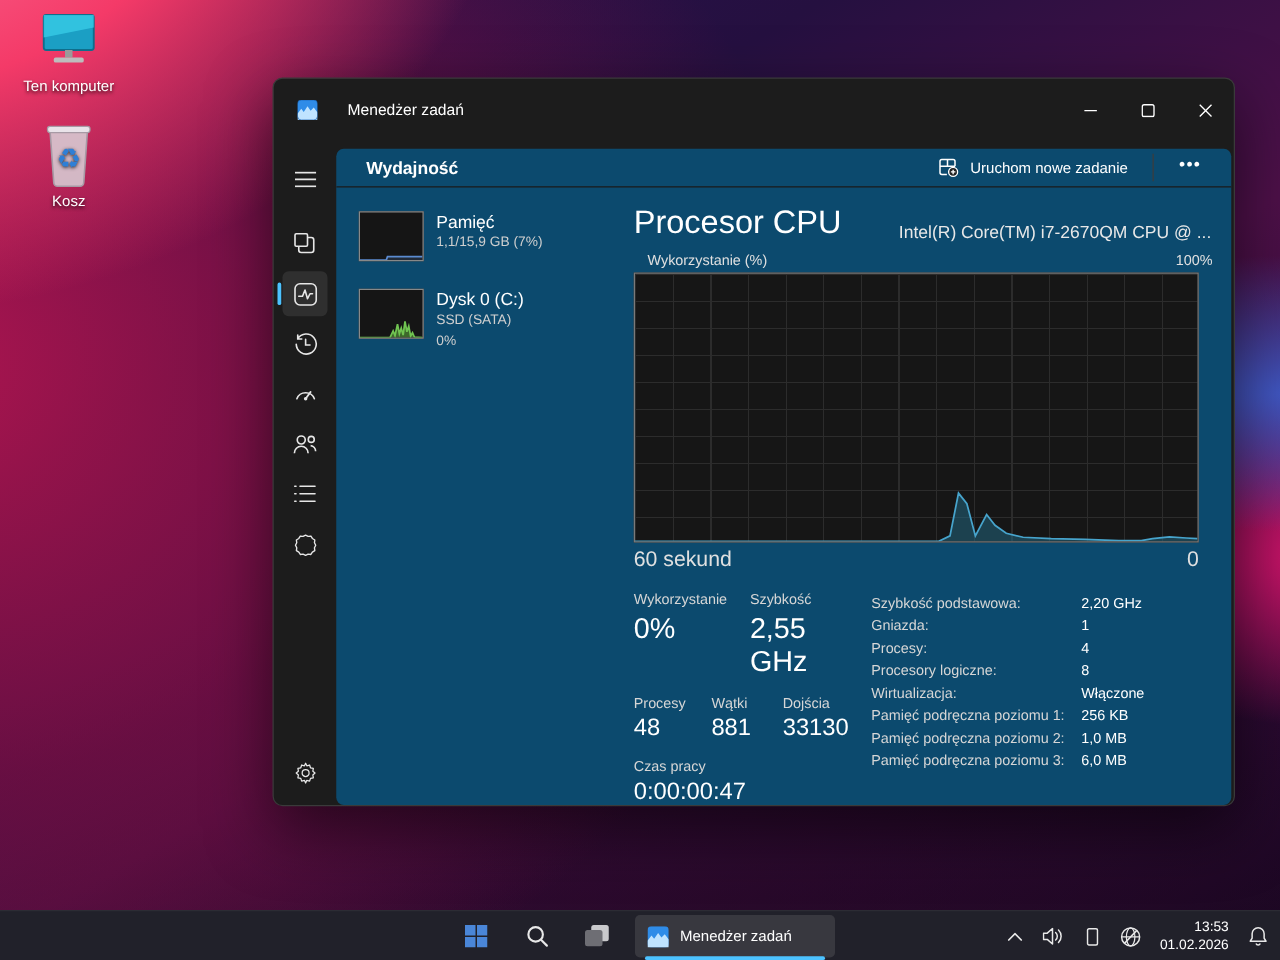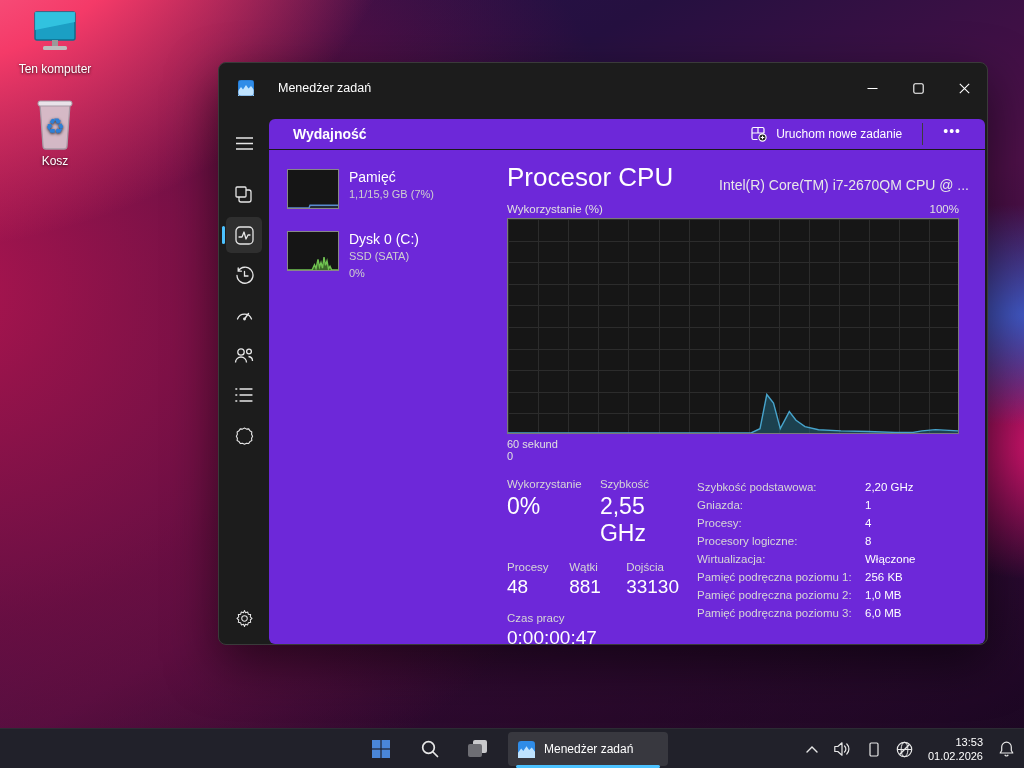--- a/index.html
+++ b/index.html
@@ -44,21 +44,21 @@
     align-items:center; justify-content:center; position:relative; }
   .side-item svg { display:block; }
   .side-item.selected { background:#2f2f2f; }
   .side-item.selected::before { content:""; position:absolute; left:-4px; top:9px; width:3px; height:18px;
     border-radius:2px; background:#4cc2ff; }
   .hamburger { margin:4px 0 14px; }
   .side-spacer { flex:1; }
   .side-settings { margin-bottom:10px; }
 
   
-  .main-panel { flex:1; background:#6d28d9; border-radius:6px; margin:6px 2px 2px 0;
+  .main-panel { flex:1; background:#0c4a6e; border-radius:6px; margin:6px 2px 2px 0;
     display:flex; flex-direction:column; overflow:hidden; }
   .panel-header { height:44px; display:flex; align-items:center; padding:0 14px 0 24px;
     border-bottom:1px solid #1a1a1a; }
   .panel-title { font-size:14px; font-weight:bold; }
   .header-actions { margin-left:auto; display:flex; align-items:center; }
   .run-task-btn { display:flex; align-items:center; gap:9px; font-size:12px; padding:7px 10px;
     border-radius:4px; }
   .header-sep { width:1px; height:22px; background:#3d3d3d; margin:0 10px; }
   .more-btn { font-size:14px; letter-spacing:1px; padding:4px 10px 10px; border-radius:4px; }
 
@@ -73,28 +73,28 @@
   .perf-name { font-size:14px; }
   .perf-sub { font-size:11px; color:#cfcfcf; margin-top:2px; line-height:1.35; }
 
   
   .detail { flex:1; margin-left:20px; min-width:0; }
   .detail-head { display:flex; align-items:flex-end; margin-top:2px; }
   .detail-title { font-size:26px; font-weight:400; white-space:nowrap; }
   .detail-subtitle { margin-left:22px; font-size:14px; color:#e8e8e8; white-space:nowrap;
     overflow:hidden; text-overflow:ellipsis; flex:1; text-align:right; }
   .graph-labels { display:flex; justify-content:space-between; font-size:11.5px; color:#e0e0e0;
-    margin:10px 0 3px; }
+    margin:10px 11px 3px; }
   .graph-box { position:relative; width:452px; height:216px; border:1px solid #7a7a7a; background:#161616;
     background-image:
       repeating-linear-gradient(to right, #2c2c2c 0 1px, transparent 1px 30.1px),
       repeating-linear-gradient(to bottom, #2c2c2c 0 1px, transparent 1px 21.6px); }
   .graph-box svg { position:absolute; inset:0; }
-  .graph-xaxis { display:flex; justify-content:space-between; width:452px; font-size:11px;
-    color:#e0e0e0; margin-top:4px;flex-direction:column; }
+  .graph-xaxis { display:flex; justify-content:space-between; width:452px; font-size:17px;
+    color:#e0e0e0; margin-top:4px; }
 
   .stats-area { display:flex; margin-top:16px; }
   .stat-label { font-size:11.5px; color:#d6d6d6; margin-bottom:3px; }
   .stat-big { font-size:23px; font-weight:400; }
   .stat-mid { font-size:19px; }
   .stats-left { width:190px; flex:none; }
   .srow { display:flex; margin-bottom:14px; }
   .scell { margin-right:18px; }
   .specs { flex:1; font-size:11.5px; line-height:18px; }
   .spec-row { display:flex; }

